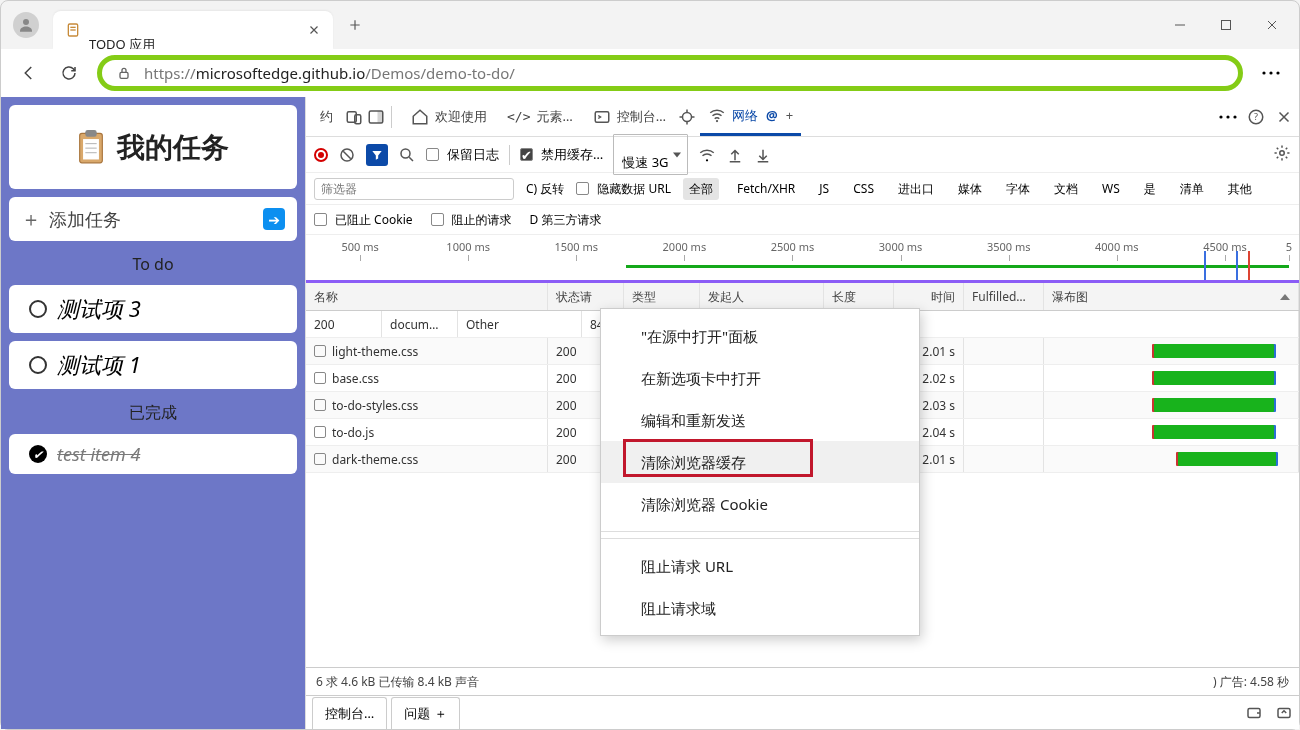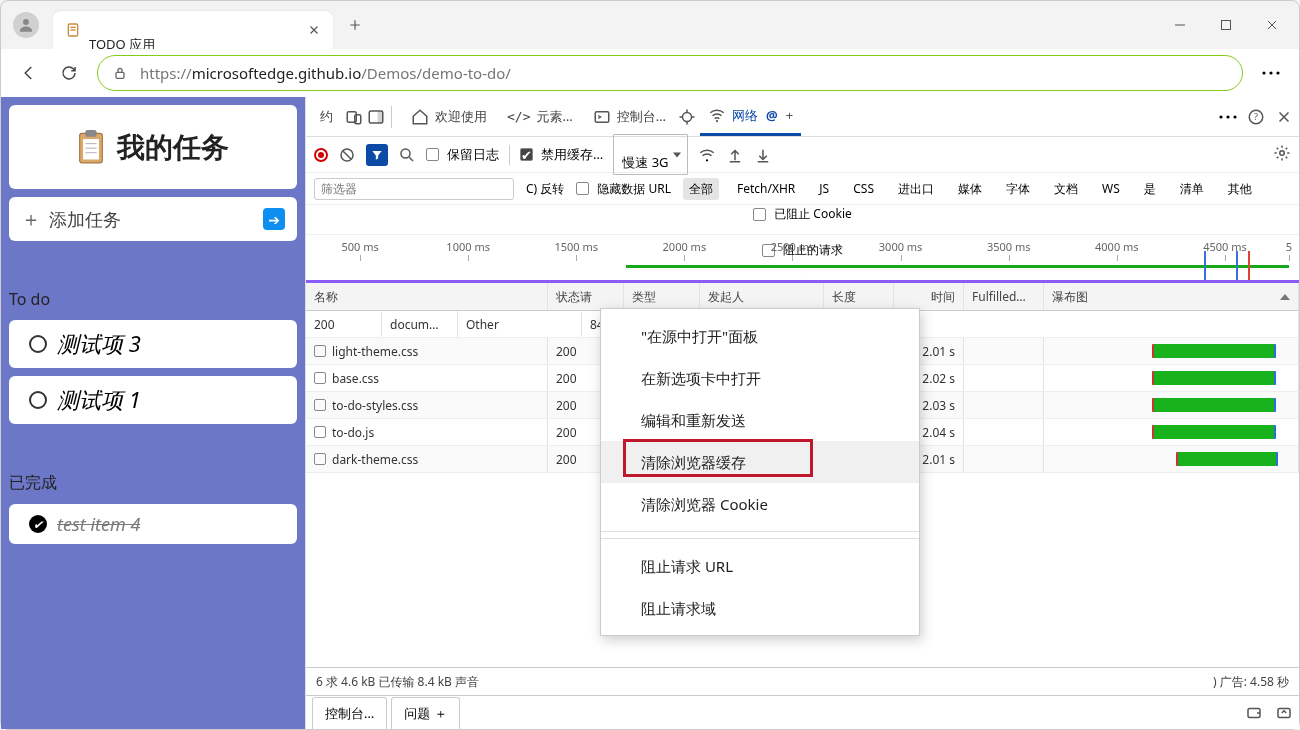--- a/index.html
+++ b/index.html
@@ -15,40 +15,40 @@
 .tab-title { flex: 1; font-size: 13px; color: #222; margin-top: 28px; }
 .tab-close { width: 14px; height: 14px; color: #555; cursor: pointer; }
 .newtab { width: 28px; height: 28px; margin-left: 8px; display: flex; align-items: center; justify-content: center; color: #555; border-radius: 4px; }
 .titlebar-spacer { flex: 1; }
 .wbtn { width: 46px; height: 32px; display: flex; align-items: center; justify-content: center; color: #555; }
 .wbtn svg { width: 12px; height: 12px; }
 
 
 .urlrow { display: flex; align-items: center; height: 48px; padding: 0 8px; background: #fff; }
 .navbtn { width: 40px; height: 36px; display: flex; align-items: center; justify-content: center; color: #444; border-radius: 4px; }
-.urlbox { flex: 1; height: 36px; border: 1px solid #84cc16; border-radius: 18px; display: flex; align-items: center; padding: 0 14px; margin: 0 8px; background: #fff; }
+.urlbox { flex: 1; height: 36px; border: 5px solid #84cc16; border-radius: 18px; display: flex; align-items: center; padding: 0 14px; margin: 0 8px; background: #fff; }
 .urlbox svg { width: 16px; height: 16px; color: #666; margin-right: 12px; }
 .url-dim { color: #777; font-size: 15px; }
 .url-strong { color: #222; font-size: 15px; }
 .more { width: 40px; height: 36px; display: flex; align-items: center; justify-content: center; color: #555; }
 
 
 .content { display: flex; flex: 1; min-height: 0; }
 
 
 .app { width: 304px; background: #6d77c7; padding: 8px; display: flex; flex-direction: column; gap: 8px; }
 .app-card { background: #fff; border-radius: 6px; padding: 8px 12px; }
 .app-title { display: flex; align-items: center; justify-content: center; gap: 12px; padding: 14px 0; }
 .app-title-text { font-size: 28px; font-weight: 700; color: #222; }
 .clipb { width: 28px; height: 34px; }
 .add-row { display: flex; align-items: center; justify-content: space-between; }
 .add-left { display: flex; align-items: center; gap: 8px; color: #444; font-size: 18px; }
 .add-plus { font-size: 20px; color: #666; }
 .add-go { width: 22px; height: 22px; background: #0c8ff0; border-radius: 4px; display: flex; align-items: center; justify-content: center; color: #fff; font-size: 14px; }
-.section-hdr { color: #222; font-size: 16px; padding: 4px 0 2px; margin-top: 35px; }
+.section-hdr { text-align: center; color: #222; font-size: 16px; padding: 4px 0 2px; }
 .todo-item { display: flex; align-items: center; gap: 10px; font-size: 22px; padding: 8px 20px; font-style: italic; }
 .circle { width: 18px; height: 18px; border: 2px solid #333; border-radius: 50%; }
 .check { width: 18px; height: 18px; border-radius: 50%; background: #000; display: flex; align-items: center; justify-content: center; color: #fff; font-size: 12px; }
 .done-text { text-decoration: line-through; color: #7a7a7a; font-size: 18px; }
 
 
 .dev { flex: 1; display: flex; flex-direction: column; background: #fff; border-left: 1px solid #ddd; min-width: 0; }
 .dev-tabs { display: flex; align-items: center; height: 40px; border-bottom: 1px solid #ddd; padding: 0 6px; gap: 4px; font-size: 13px; color: #444; }
 .dico { width: 18px; height: 18px; color: #555; }
 .dtab { display: flex; align-items: center; gap: 6px; padding: 0 8px; height: 38px; white-space: nowrap; }
@@ -62,21 +62,21 @@
 .tbtn { width: 22px; height: 22px; display: flex; align-items: center; justify-content: center; border-radius: 3px; }
 .tbtn.blue { background: #0c4aa8; color: #fff; }
 .cbox { width: 13px; height: 13px; border: 1px solid #888; border-radius: 2px; display: inline-flex; align-items: center; justify-content: center; margin-right: 4px; }
 .cbox.ck { background: #444; color: #fff; }
 .sel { border: 1px solid #bbb; border-radius: 1px; padding: 18px 18px 2px 8px; position: relative; }
 .sel::after { content:""; position:absolute; right:6px; top:50%; width:0;height:0;border-left:4px solid transparent;border-right:4px solid transparent;border-top:5px solid #555; transform:translateY(-50%);}
 .dev-filterrow { display: flex; align-items: center; height: 32px; padding: 0 8px; gap: 12px; font-size: 12px; border-bottom: 1px solid #eee; }
 .filter-input { width: 200px; height: 22px; border: 1px solid #ccc; border-radius: 3px; padding: 0 6px; font-size: 12px; }
 .pill { padding: 2px 6px; border-radius: 3px; }
 .pill.act { background: #e4e4e4; }
-.dev-cookierow { display: flex; align-items: center; height: 30px; padding: 0 8px; gap: 18px; font-size: 12px; border-bottom: 1px solid #eee; flex-direction: column; }
+.dev-cookierow { display: flex; align-items: center; height: 30px; padding: 0 8px; gap: 18px; font-size: 12px; border-bottom: 1px solid #eee; }
 
 
 .timeline { height: 48px; border-bottom: 3px solid #8b5cf6; position: relative; padding-top: 4px; }
 .ticks { display: flex; font-size: 11px; color: #666; }
 .tick { flex: 1; text-align: center; position: relative; }
 .tick::before { content:""; position:absolute; left:50%; top:16px; width:1px; height:6px; background:#aaa; }
 .tline { position: absolute; left: 320px; right: 10px; top: 30px; height: 3px; background: #14a81a; }
 .vline-blue { position:absolute; top:16px; bottom:0; width:2px; background:#3a6fe0; }
 .vline-red { position:absolute; top:16px; bottom:0; width:2px; background:#d43; }
 

